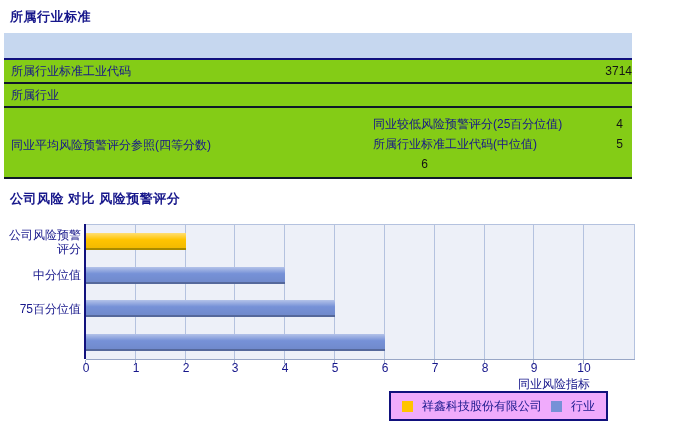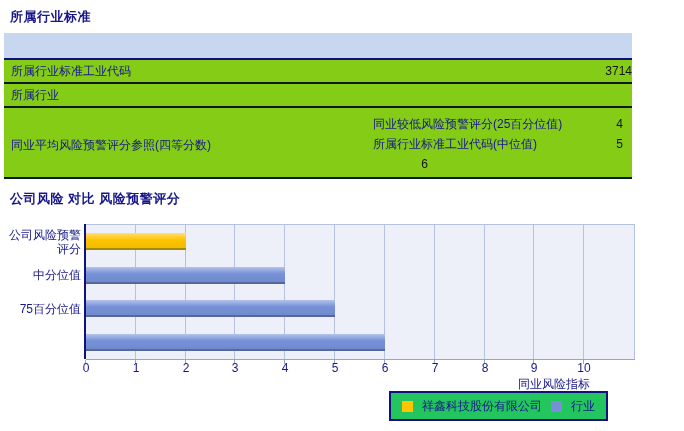--- a/index.html
+++ b/index.html
@@ -39,21 +39,21 @@
   .gridline{position:absolute;top:0;height:134px;width:1px;background:#b4c2df;}
   .bar{position:absolute;left:0;height:15px;border-bottom:2px solid #888;
     background-image:linear-gradient(rgba(255,255,255,.45),rgba(255,255,255,0) 45%,rgba(0,0,0,.05));}
   .y-axis{position:absolute;left:84px;top:0;width:2px;height:135px;background:#11117d;}
   .x-axis{position:absolute;left:86px;top:135px;width:549px;height:1px;background:#98a6c6;}
   .xtick-mark{position:absolute;top:136px;width:1px;height:4px;background:#98a6c6;}
   .xtick-label{position:absolute;top:137px;transform:translateX(-50%);color:#17178b;}
   .x-axis-title{position:absolute;left:86px;top:152px;width:504px;text-align:right;color:#17178b;}
 
   .legend{position:absolute;left:389px;top:391px;min-width:183px;height:26px;
-    border:2px solid #11117d;background:#22c55e;display:flex;align-items:center;
+    border:2px solid #11117d;background:#f0abfc;display:flex;align-items:center;
     justify-content:center;padding:0 11px;gap:9px;}
   .legend-item{display:flex;align-items:center;gap:9px;}
   .legend-swatch{width:11px;height:11px;display:inline-block;}
   .legend-label{color:#17178b;white-space:nowrap;}
 </style>
 </head>
 <body>
 
 <div class="sec-title" id="sec1-title">所属行业标准</div>
 

